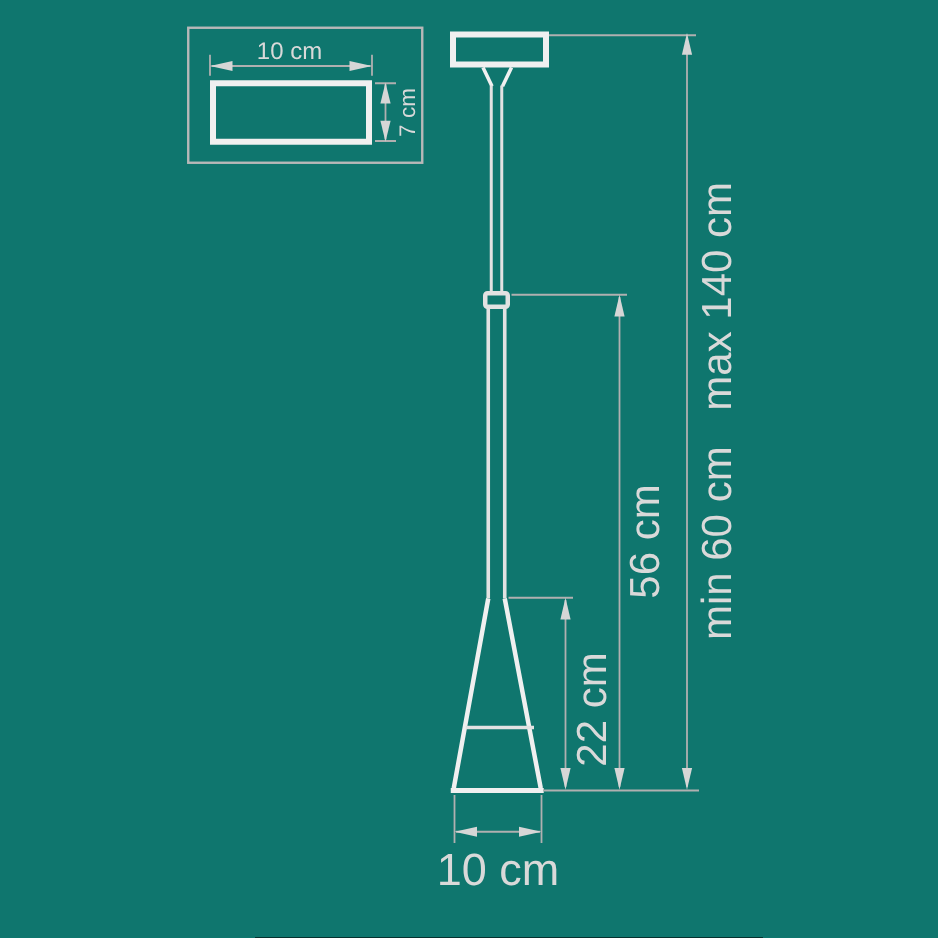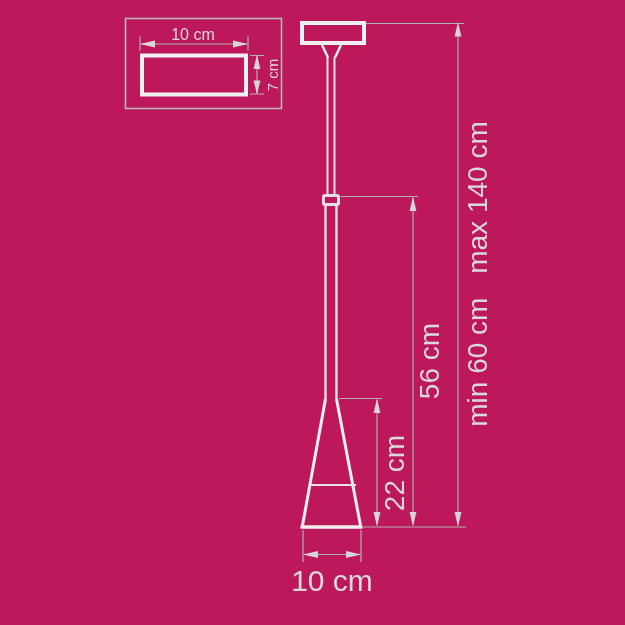--- a/index.html
+++ b/index.html
@@ -4,21 +4,21 @@
 <style>
   html, body {
     margin: 0;
     padding: 0;
     background: #000;
   }
   .stage {
     position: relative;
     width: 625px;
     height: 625px;
-    background: #be185d;
+    background: #0f766e;
     overflow: hidden;
     font-family: "Liberation Sans", sans-serif;
   }
   svg { position: absolute; left: 0; top: 0; }
 
   
   .obj  { stroke: #f0f0f0; fill: none; stroke-linecap: butt; }
   .obj2 { stroke: #e2e2e2; fill: none; }
   .dim  { stroke: #b0b0b0; fill: none; stroke-width: 1.2; }
   .box  { stroke: #b8b8b8; fill: none; stroke-width: 1.6; }

